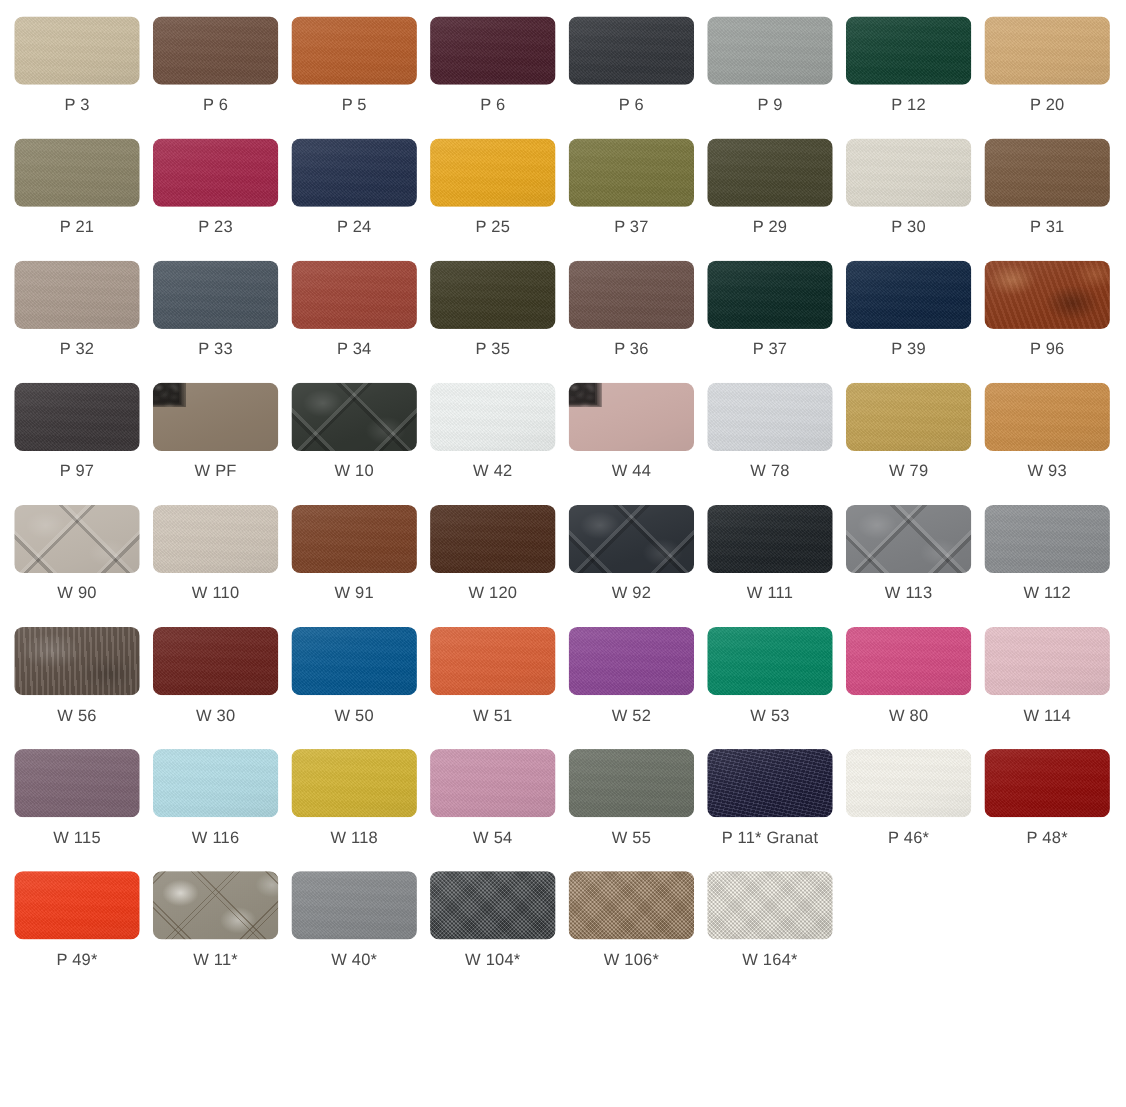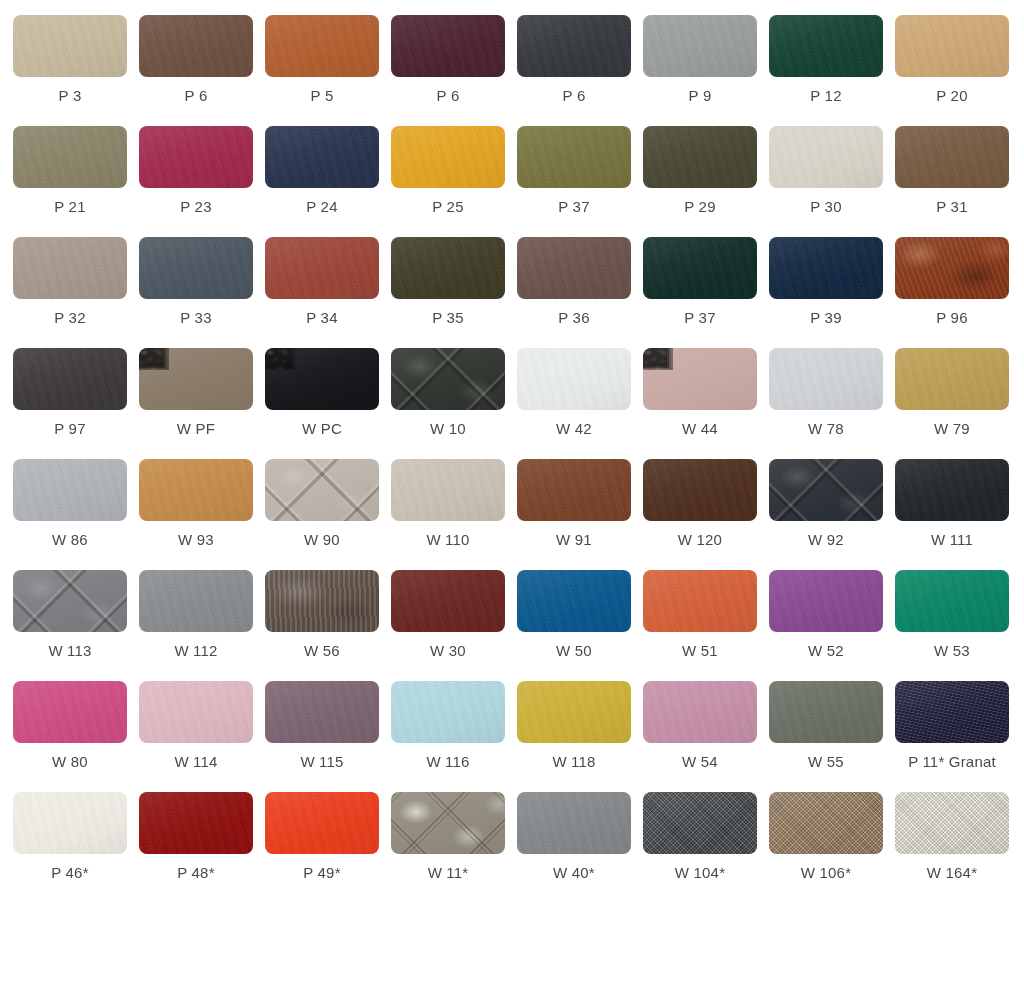--- a/index.html
+++ b/index.html
@@ -258,48 +258,40 @@
     </div>
     <div class="swatch-cell">
       <div class="swatch-chip tex-grain" style="background-color: rgb(59, 54, 56);"></div>
       <div class="swatch-label">P 97</div>
     </div>
     <div class="swatch-cell">
       <div class="swatch-chip tex-pebble" style="background-color: rgb(138, 122, 104);"></div>
       <div class="swatch-label">W PF</div>
     </div>
     <div class="swatch-cell">
-      <div class="swatch-chip tex-pebble" style="background-color: rgb(23, 22, 26);"></div>
-      <div class="swatch-label">W PC</div>
-    </div>
-    <div class="swatch-cell">
       <div class="swatch-chip tex-quilt" style="background-color: rgb(49, 54, 49);"></div>
       <div class="swatch-label">W 10</div>
     </div>
     <div class="swatch-cell">
       <div class="swatch-chip tex-grain" style="background-color: rgb(238, 242, 241);"></div>
       <div class="swatch-label">W 42</div>
     </div>
     <div class="swatch-cell">
       <div class="swatch-chip tex-pebble" style="background-color: rgb(201, 169, 164);"></div>
       <div class="swatch-label">W 44</div>
     </div>
     <div class="swatch-cell">
       <div class="swatch-chip tex-grain" style="background-color: rgb(213, 216, 220);"></div>
       <div class="swatch-label">W 78</div>
     </div>
     <div class="swatch-cell">
       <div class="swatch-chip tex-grain" style="background-color: rgb(192, 160, 82);"></div>
       <div class="swatch-label">W 79</div>
     </div>
     <div class="swatch-cell">
-      <div class="swatch-chip tex-grain" style="background-color: rgb(179, 183, 187);"></div>
-      <div class="swatch-label">W 86</div>
-    </div>
-    <div class="swatch-cell">
       <div class="swatch-chip tex-grain" style="background-color: rgb(201, 140, 71);"></div>
       <div class="swatch-label">W 93</div>
     </div>
     <div class="swatch-cell">
       <div class="swatch-chip tex-quilt" style="background-color: rgb(189, 181, 171);"></div>
       <div class="swatch-label">W 90</div>
     </div>
     <div class="swatch-cell">
       <div class="swatch-chip tex-grain" style="background-color: rgb(207, 197, 184);"></div>
       <div class="swatch-label">W 110</div>

